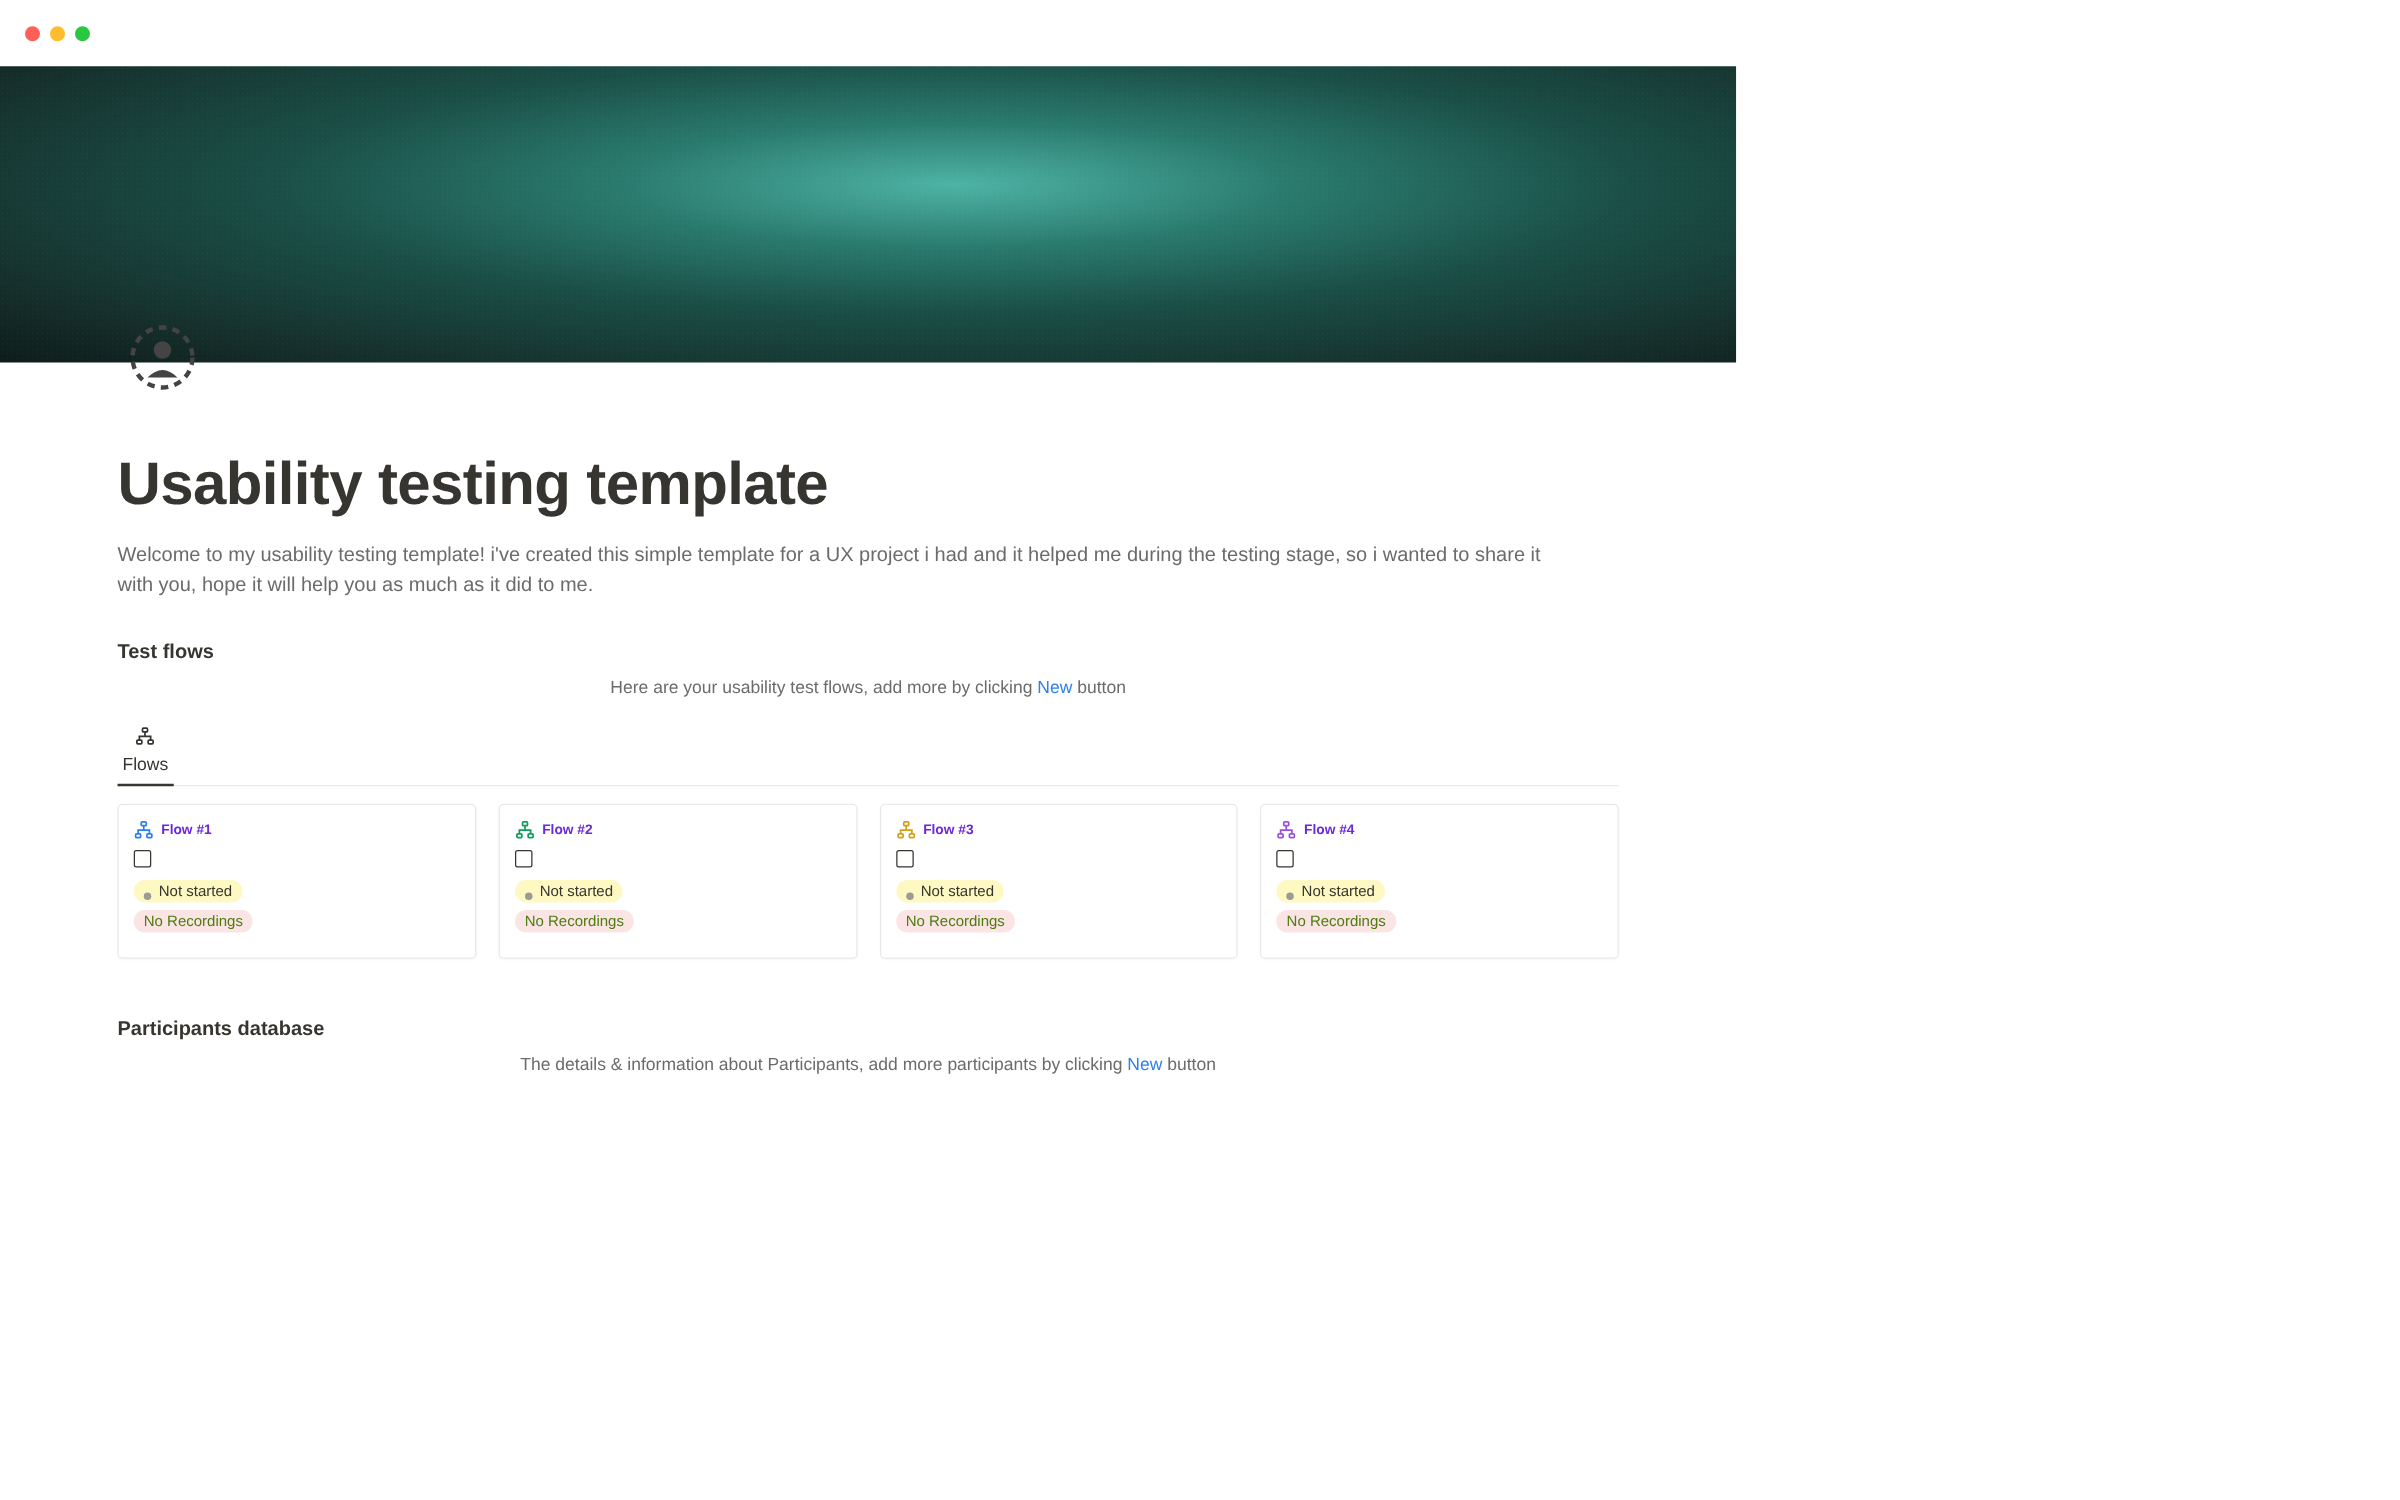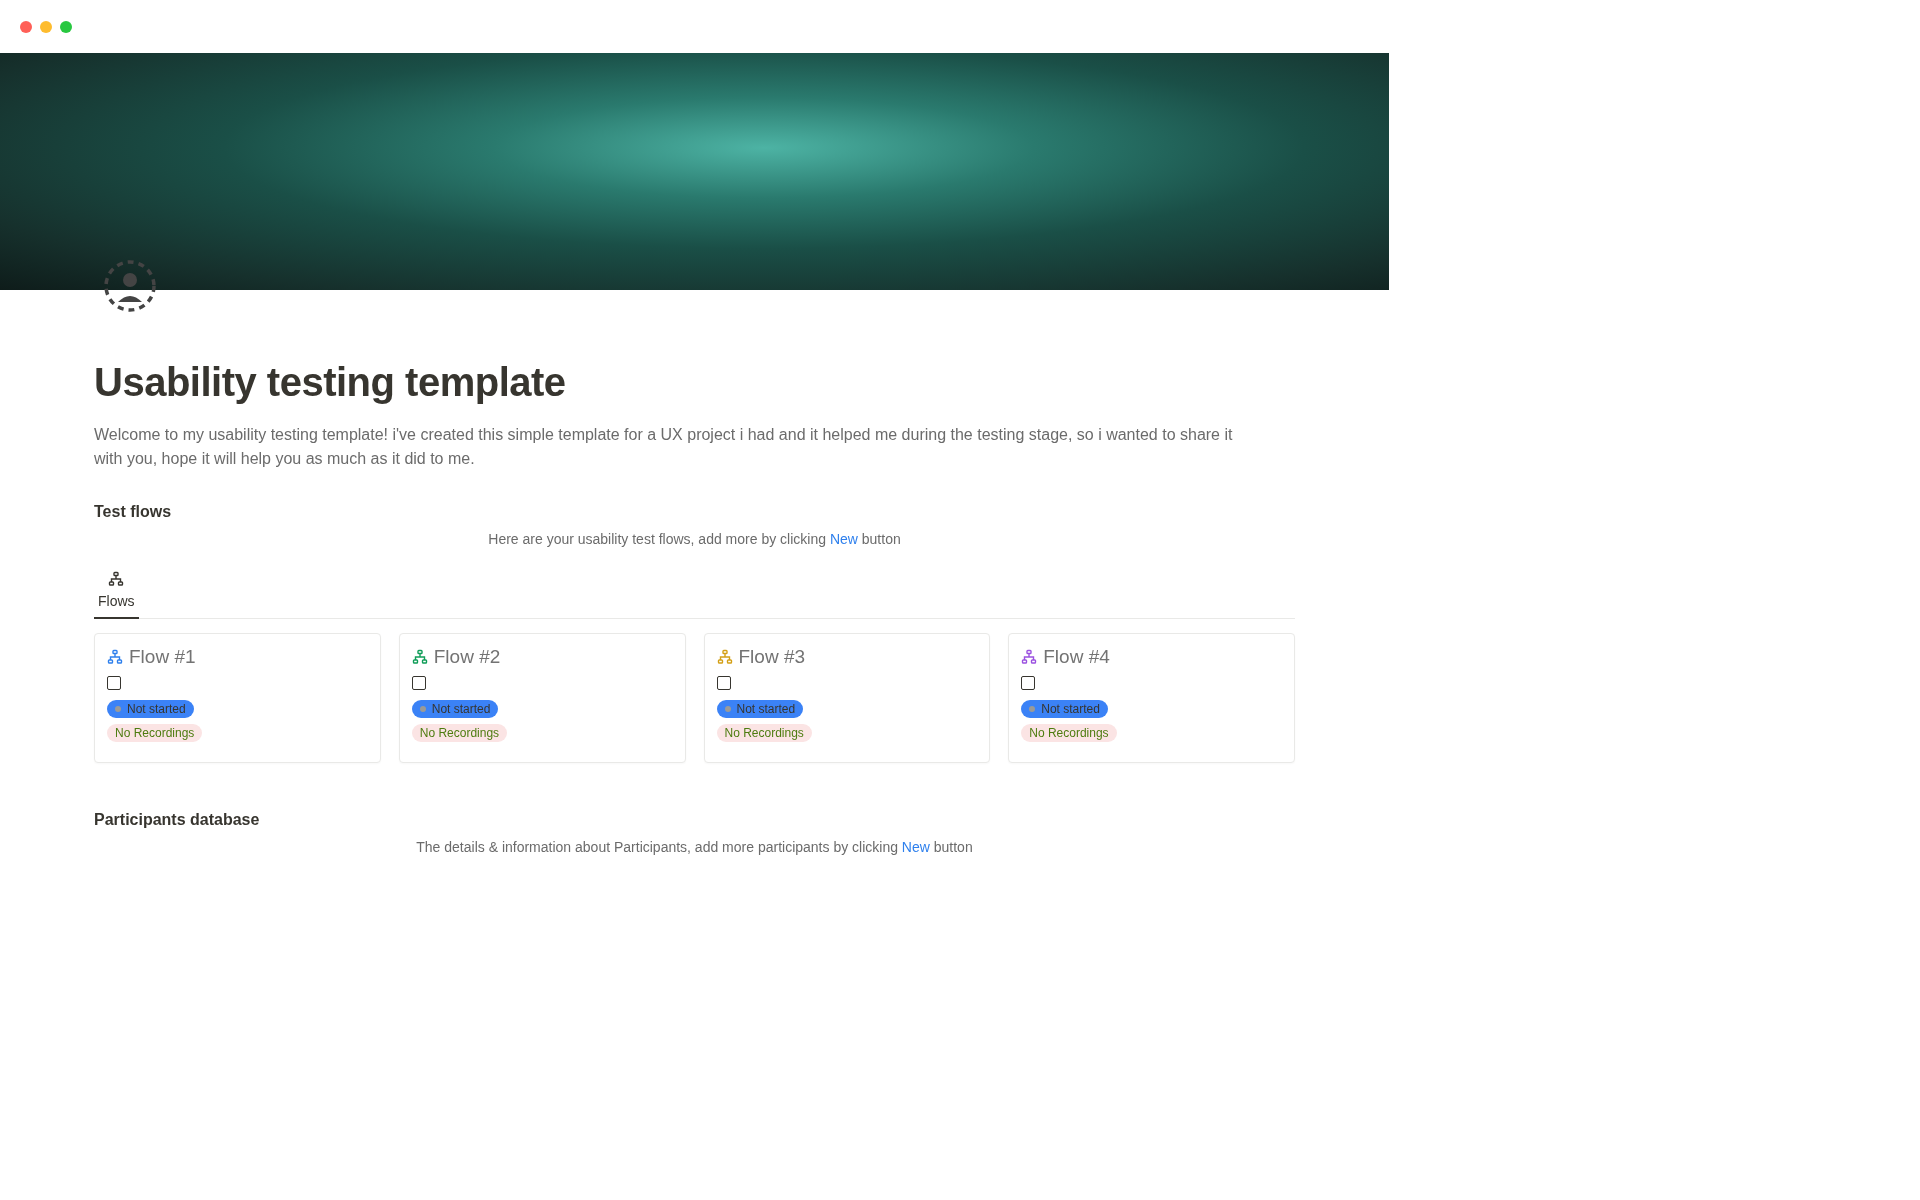--- a/index.html
+++ b/index.html
@@ -47,21 +47,21 @@
   width: 56px;
   height: 56px;
   z-index: 2;
 }
 
 .content {
   padding: 70px 94px 0 94px;
 }
 
 .page-title {
-  font-size: 40px;
+  font-size: 48px;
   font-weight: 700;
   color: #37352f;
   margin-bottom: 18px;
   letter-spacing: -0.5px;
 }
 
 .intro {
   font-size: 16px;
   line-height: 1.5;
   color: #6b6b6b;
@@ -119,40 +119,40 @@
   box-shadow: 0 1px 2px rgba(15,15,15,0.03);
 }
 .card-title-row {
   display: flex;
   align-items: center;
   gap: 6px;
   margin-bottom: 8px;
 }
 .card-title-row svg { width: 16px; height: 16px; flex-shrink: 0; }
 .card-title {
-  font-size: 19px;
-  font-weight: 400;
-  color: #737373;
+  font-size: 11px;
+  font-weight: 700;
+  color: #6d28d9;
 }
 .checkbox {
   width: 14px; height: 14px;
   border: 1.5px solid #37352f;
   border-radius: 2px;
   margin-bottom: 10px;
 }
 .tag-row { display: flex; margin-bottom: 6px; }
 .tag {
   display: inline-flex;
   align-items: center;
   gap: 6px;
   font-size: 12px;
   padding: 2px 8px;
   border-radius: 10px;
 }
-.tag-gray { background: #3b82f6; color: #37352f; }
+.tag-gray { background: #fef9c3; color: #37352f; align-items: flex-end; }
 .tag-gray .dot { width: 6px; height: 6px; border-radius: 50%; background: #9b9a97; }
 .tag-red { background: #fbe4e4; color: #4d7c0f; }
 
 .participants {
   margin-top: 48px;
 }
 
 .table-tab {
   display: flex;
   align-items: center;

